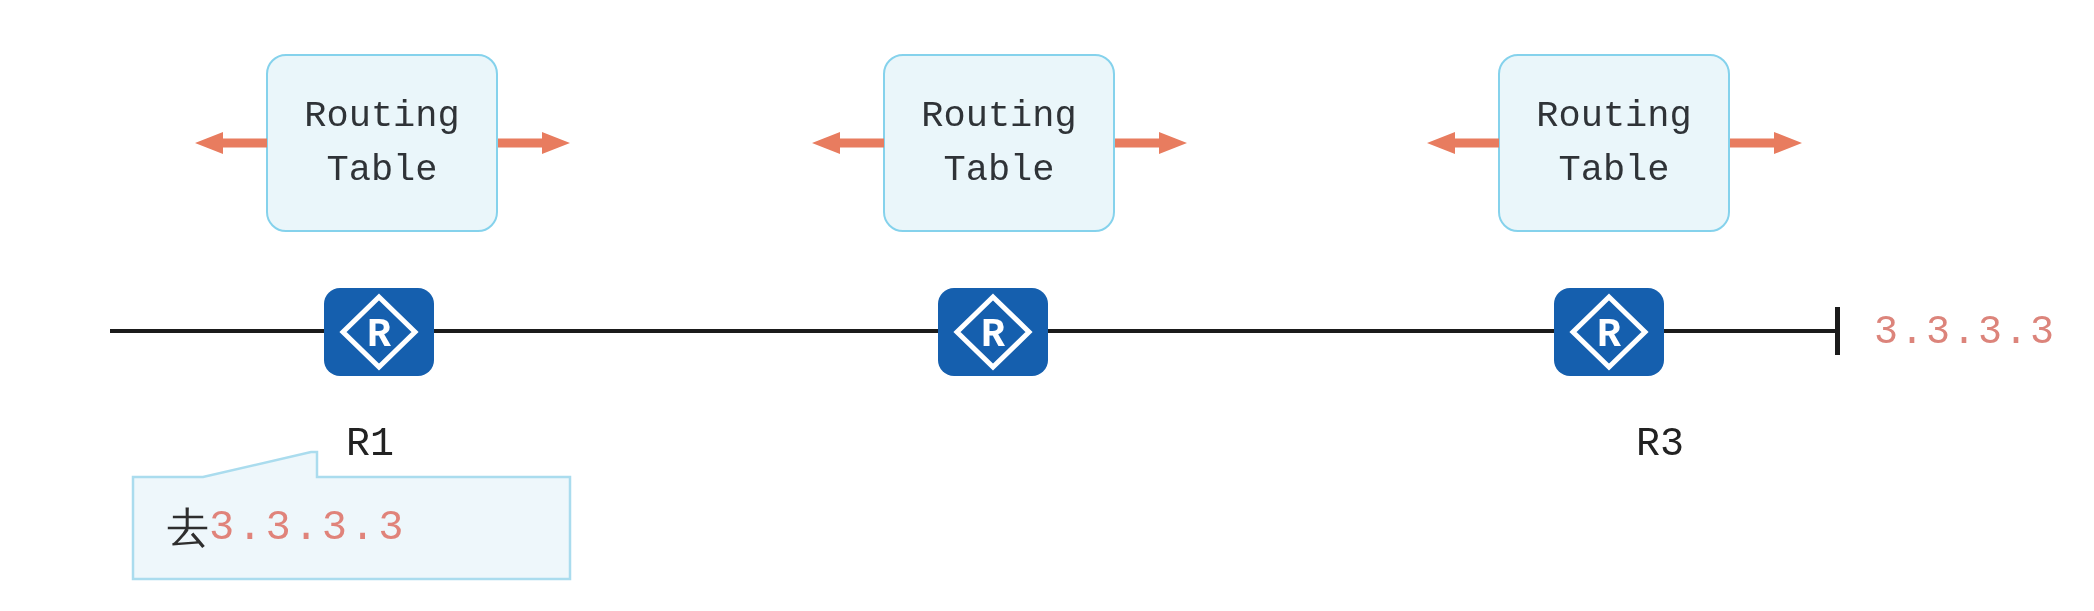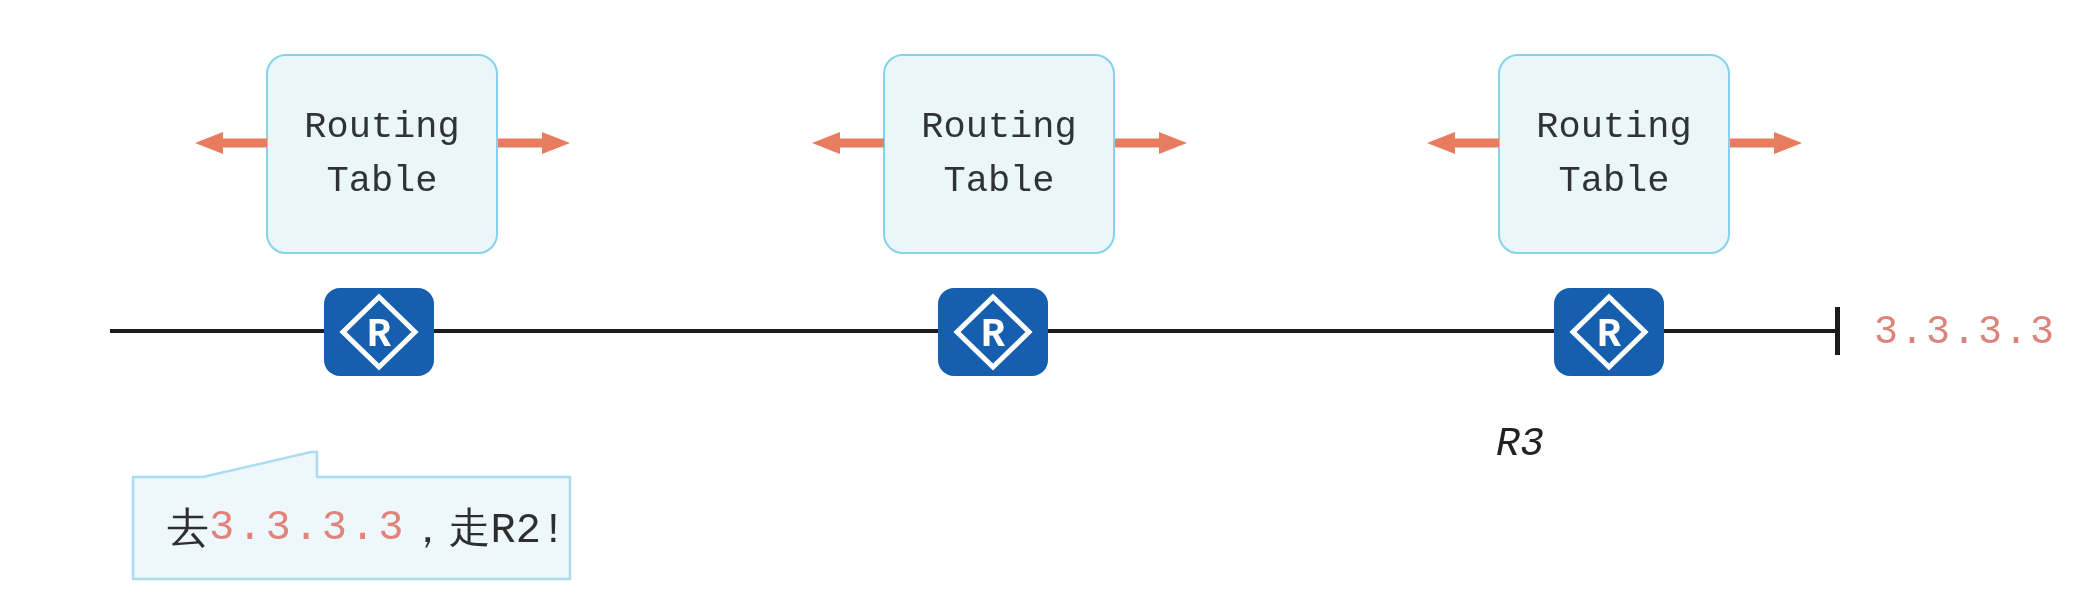--- a/index.html
+++ b/index.html
@@ -9,21 +9,21 @@
     background:#ffffff;
     overflow:hidden;
     font-family:"Liberation Mono","DejaVu Sans Mono",monospace;
   }
   
   .link-line{position:absolute;left:110px;top:329px;width:1728px;height:4px;background:#1b1b1b;}
   .link-endcap{position:absolute;left:1835px;top:307px;width:5px;height:48px;background:#1b1b1b;}
 
   
   .rt-box{
-    position:absolute;top:54px;width:232px;height:200px;
+    position:absolute;top:54px;width:232px;height:178px;
     box-sizing:border-box;
     background:#eaf6fa;border:2.5px solid #85d2ec;border-radius:20px;
     display:flex;align-items:center;justify-content:center;
   }
   .rt-label{
     font-size:37px;line-height:54px;color:#2f3337;
     text-align:center;width:180px;word-spacing:999px; 
     white-space:normal;
   }
   .rt-box.b1{left:266px;}
@@ -35,21 +35,21 @@
   .arrow.l2{left:812px;} .arrow.r2{left:1115px;}
   .arrow.l3{left:1427px;} .arrow.r3{left:1730px;}
 
   .router{position:absolute;top:287px;width:112px;height:90px;}
   .router.n1{left:323px;} .router.n2{left:937px;} .router.n3{left:1553px;}
 
   .router-name{
     position:absolute;top:422px;width:160px;
     font-size:40px;color:#222;text-align:center;
   }
-  .router-name.n1{left:290px;} .router-name.n2{left:905px;} .router-name.n3{left:1440px;font-style:italic;}
+  .router-name.n1{left:290px;} .router-name.n2{left:905px;} .router-name.n3{left:1580px;}
 
   .dest-ip{
     position:absolute;left:1874px;top:310px;
     font-size:40px;color:#dc847b;letter-spacing:2px;white-space:nowrap;
   }
 
   .callout-shape{position:absolute;left:131px;top:449px;width:442px;height:133px;}
   .callout-text{
     position:absolute;left:133px;top:477px;width:435px;height:101px;
     display:flex;align-items:center;box-sizing:border-box;padding-left:34px;
@@ -72,20 +72,21 @@
     <polygon points="0,13 28,2 28,8.5 72,8.5 72,17.5 28,17.5 28,24" fill="#e87c5f"></polygon>
   </svg>
   <svg class="arrow r1" viewBox="0 0 72 26">
     <polygon points="72,13 44,2 44,8.5 0,8.5 0,17.5 44,17.5 44,24" fill="#e87c5f"></polygon>
   </svg>
   <svg class="router n1" viewBox="0 0 112 90">
     <rect x="1" y="1" width="110" height="88" rx="16" fill="#155fae"></rect>
     <polygon points="56,10 92,45 56,80 20,45" fill="none" stroke="#ffffff" stroke-width="5"></polygon>
     <text x="56" y="59" text-anchor="middle" font-size="40" font-weight="bold" fill="#ffffff" font-family="Liberation Mono, DejaVu Sans Mono, monospace">R</text>
   </svg>
+  <div class="router-name n1">R1</div>
 
   <div class="rt-box b2">
     <div class="rt-label">Routing Table</div>
   </div>
   <svg class="arrow l2" viewBox="0 0 72 26">
     <polygon points="0,13 28,2 28,8.5 72,8.5 72,17.5 28,17.5 28,24" fill="#e87c5f"></polygon>
   </svg>
   <svg class="arrow r2" viewBox="0 0 72 26">
     <polygon points="72,13 44,2 44,8.5 0,8.5 0,17.5 44,17.5 44,24" fill="#e87c5f"></polygon>
   </svg>
@@ -112,16 +113,15 @@
   <div class="router-name n3">R3</div>
 
   <div class="dest-ip">3.3.3.3</div>
 
   <svg class="callout-shape" viewBox="0 0 442 133">
     <path d="M2,28 L72,28 L180,3 L186,3 L186,28 L439,28 L439,130 L2,130 Z" fill="#eef7fb" stroke="#aadcee" stroke-width="2.5" stroke-linejoin="miter"></path>
   </svg>
   <div class="callout-text">
     <span>去</span>
       <span class="ip">3.3.3.3</span>
-      <span>，走R2!</span>
   </div>
 
 </div>
 
 </body></html>

